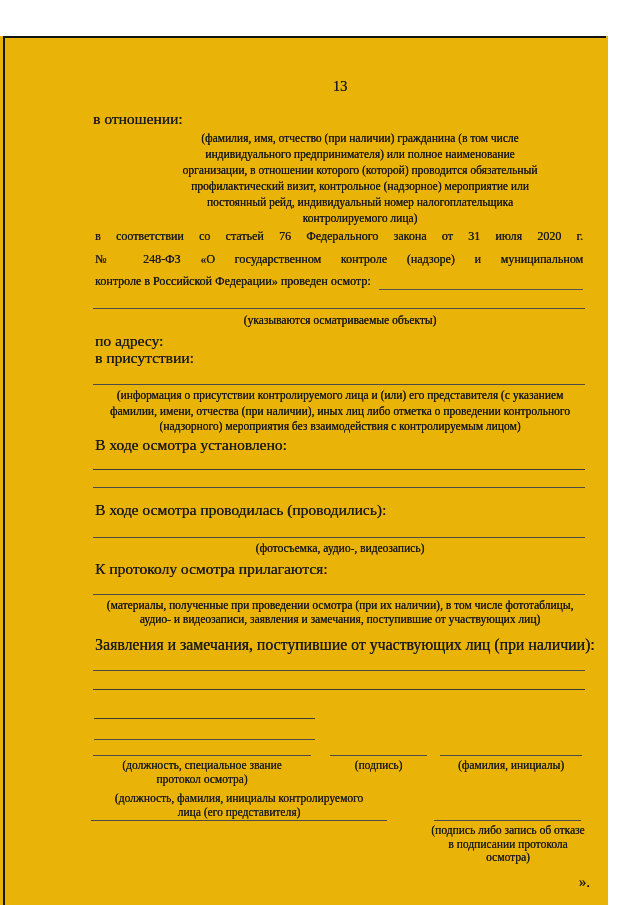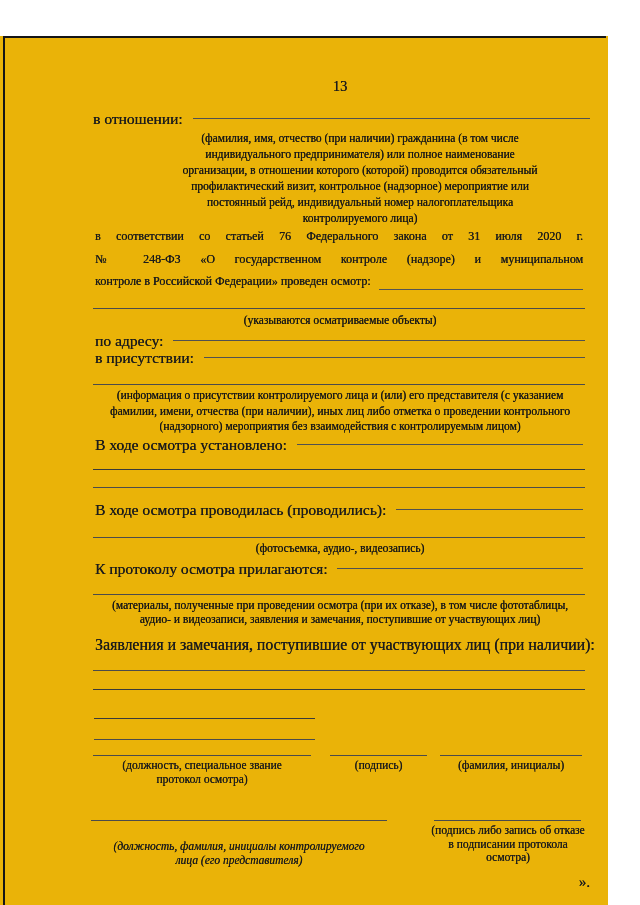--- a/index.html
+++ b/index.html
@@ -19,21 +19,21 @@
     white-space:nowrap;
   }
   .cap{
     font-size:11.5px;line-height:16px;
     text-align:center;color:#181818;
     text-shadow:0.2px 0 0 currentColor;
   }
   .cap div{white-space:nowrap;}
   .rule{border-top:1.8px solid #4b4b4b;height:0;}
   .rule.dk{border-top-color:#3a3a3a;}
-  .row{display:flex;align-items:center;}
+  .row{display:flex;align-items:flex-start;flex-direction:column;}
   .row .lbl{
     font-size:15.5px;line-height:18px;white-space:nowrap;
     text-shadow:0.3px 0 0 currentColor;
   }
   .row .fill{
     flex:1;margin-left:10px;
     border-bottom:1.8px solid #515151;
     transform:translateY(-1px);
   }
   .par{width:488px;font-size:12px;line-height:22.5px;text-shadow:0.3px 0 0 currentColor;}
@@ -117,21 +117,21 @@
   </div>
   <div class="abs rule" style="left:93px;top:501px;width:492px;"></div>
   <div class="abs cap" style="left:95px;top:504px;width:490px;">(фотосъемка, аудио-, видеозапись)</div>
 
   <div class="abs row" style="left:95px;top:524px;width:488px;">
     <span class="lbl">К протоколу осмотра прилагаются:</span>
     <span class="fill"></span>
   </div>
   <div class="abs rule" style="left:93px;top:558px;width:492px;"></div>
   <div class="abs cap" style="left:95px;top:562px;width:490px;line-height:14px;">
-    <div>(материалы, полученные при проведении осмотра (при их отказе), в том числе фототаблицы,</div>
+    <div>(материалы, полученные при проведении осмотра (при их наличии), в том числе фототаблицы,</div>
     <div>аудио- и видеозаписи, заявления и замечания, поступившие от участвующих лиц)</div>
   </div>
 
   <div class="abs t" style="left:95px;top:600px;width:490px;font-size:15.8px;">Заявления и замечания, поступившие от участвующих лиц (при наличии):</div>
   <div class="abs rule" style="left:93px;top:634px;width:492px;"></div>
   <div class="abs rule dk" style="left:93px;top:653px;width:492px;"></div>
 
   <div class="abs rule dk" style="left:94px;top:682px;width:221px;"></div>
   <div class="abs rule" style="left:94px;top:703px;width:221px;"></div>
 
@@ -142,21 +142,21 @@
   <div class="abs sigcap" style="left:83px;top:723px;width:238px;">
     <div>(должность, специальное звание</div>
     <div>протокол осмотра)</div>
   </div>
   <div class="abs sigcap" style="left:330px;top:723px;width:97px;">(подпись)</div>
   <div class="abs sigcap" style="left:440px;top:723px;width:142px;">(фамилия, инициалы)</div>
 
   <div class="abs rule" style="left:91px;top:784px;width:296px;"></div>
   <div class="abs rule" style="left:434px;top:784px;width:147px;"></div>
 
-  <div class="abs sigcap" style="left:91px;top:804px;width:296px;font-style:italic;">
+  <div class="abs sigcap" style="left:91px;top:756px;width:296px;">
     <div>(должность, фамилия, инициалы контролируемого</div>
     <div>лица (его представителя)</div>
   </div>
   <div class="abs sigcap" style="left:418px;top:788px;width:180px;">
     <div>(подпись либо запись об отказе</div>
     <div>в подписании протокола</div>
     <div>осмотра)</div>
   </div>
 
   <div class="abs closing" style="left:520px;top:838px;width:70px;">».</div>

